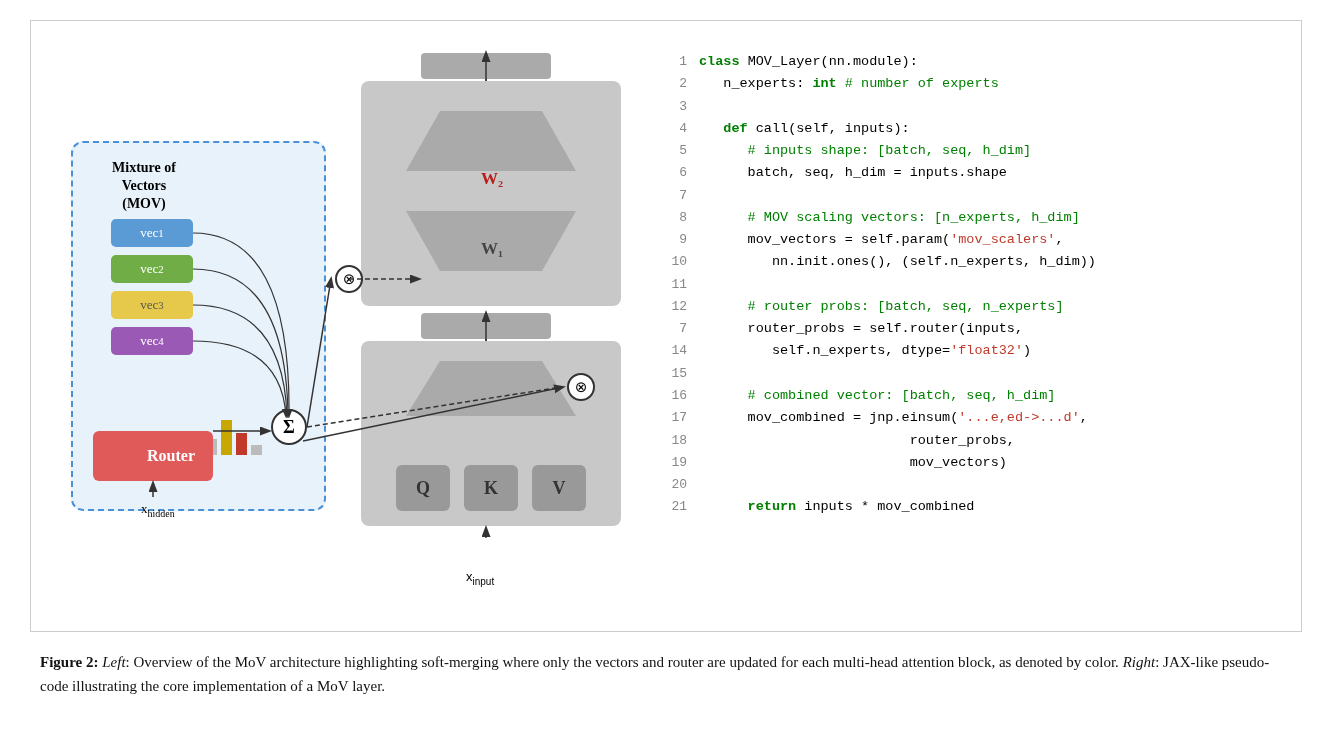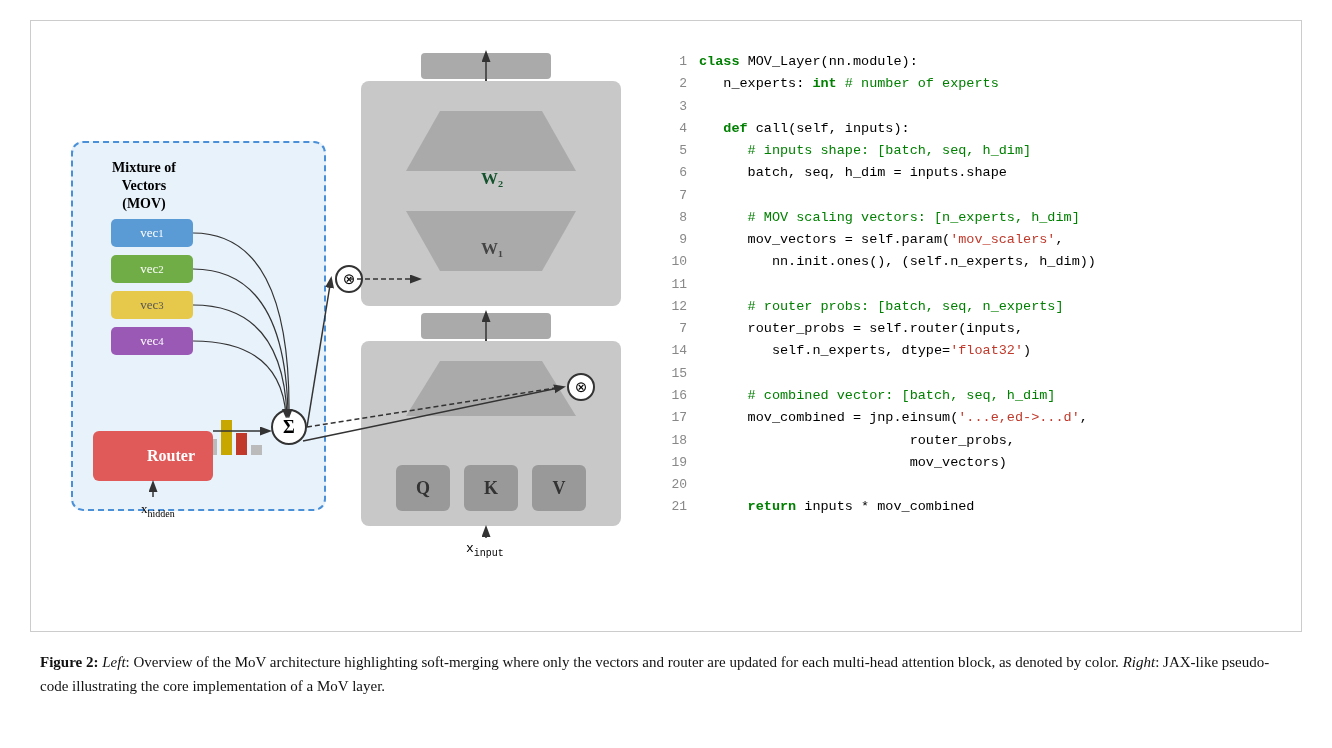--- a/index.html
+++ b/index.html
@@ -224,21 +224,21 @@
       background: #aaa;
       clip-path: polygon(20% 100%, 80% 100%, 100% 0%, 0% 0%);
     }
 
     .w2-txt {
       position: absolute;
       left: 120px;
       top: 88px;
       font-size: 17px;
       font-weight: bold;
-      color: #14532d;
+      color: #b91c1c;
     }
     .w1-txt {
       position: absolute;
       left: 120px;
       top: 158px;
       font-size: 17px;
       font-weight: bold;
       color: #444;
     }
 
@@ -367,21 +367,21 @@
           <div class="qkv-b">Q</div>
           <div class="qkv-b">K</div>
           <div class="qkv-b">V</div>
         </div>
       </div>
 
       <div class="mc1">⊗</div>
 
       <div class="mc2">⊗</div>
 
-      <div style="position:absolute; left:415px; top:500px; font-size:13px; font-family: Liberation Mono, monospace;">
+      <div style="position:absolute; left:415px; top:528px; font-size:13px; font-family: Liberation Sans, sans-serif;">
         x<sub style="font-size:10px;">input</sub>
       </div>
 
       <svg class="arrows-svg">
 
         <line x1="435" y1="40" x2="435" y2="12" stroke="#333" stroke-width="1.5" marker-end="url(#arrow)"></line>
 
         <line x1="435" y1="38" x2="435" y2="40" stroke="#333" stroke-width="1.5"></line>
 
         <line x1="256" y1="386" x2="280" y2="238" stroke="#333" stroke-width="1.5" marker-end="url(#arrow)"></line>

